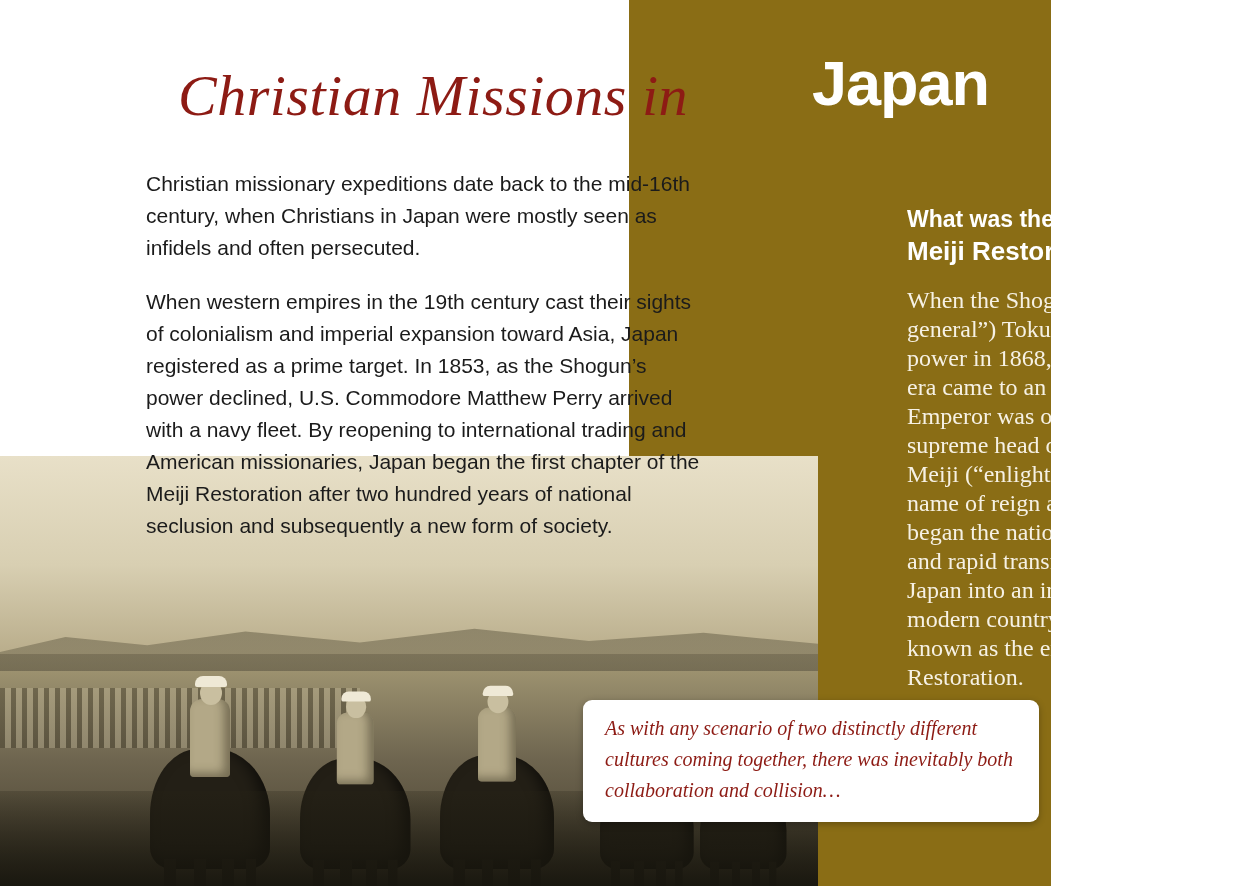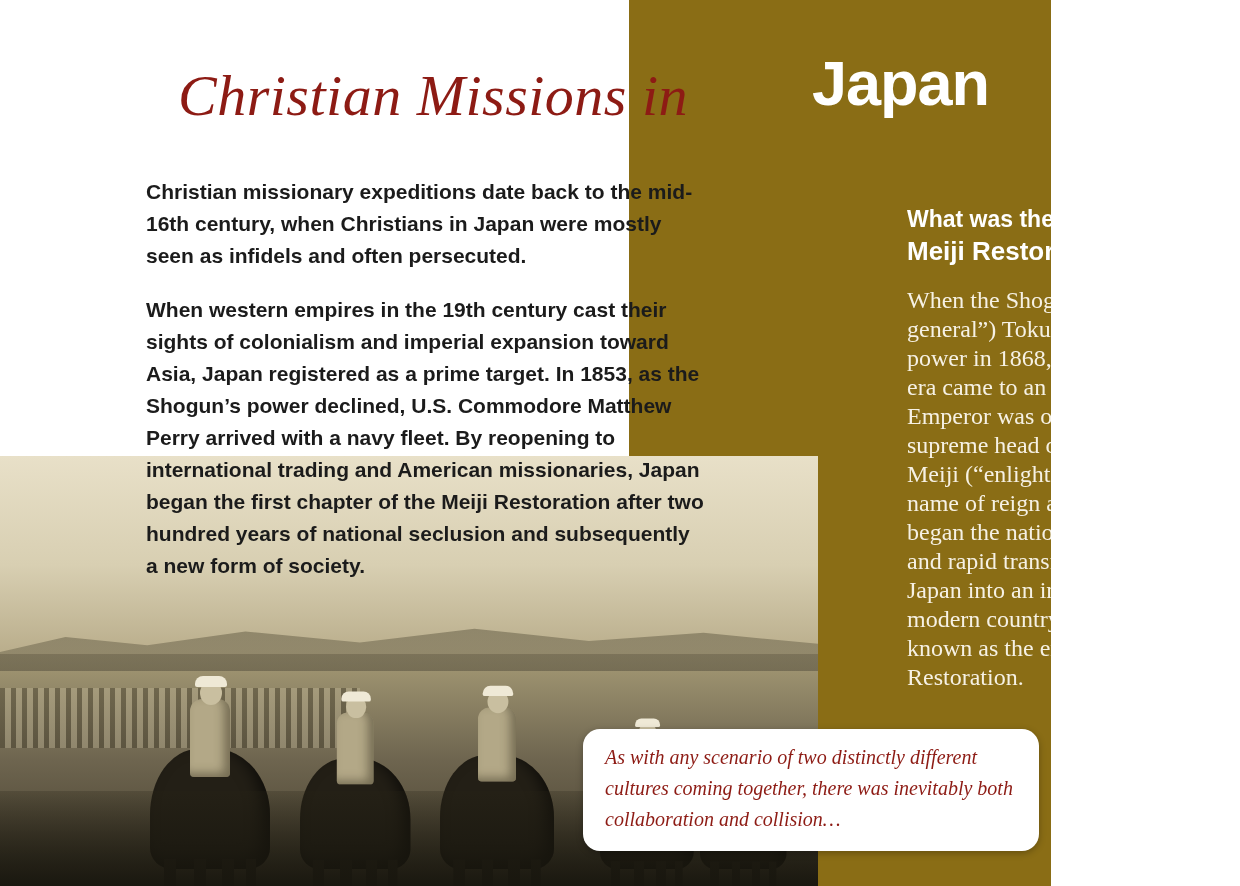--- a/index.html
+++ b/index.html
@@ -148,21 +148,21 @@
   .body-copy {
     position: absolute;
     left: 146px;
     top: 168px;
     width: 560px;
     font-family: "Liberation Sans", sans-serif;
     font-size: 21px;
     line-height: 32px;
     color: #1b1b1b;
   }
-  .body-copy p { margin: 8px 0 22px 0; font-weight: bold; }
+  .body-copy p { margin: 0 0 22px 0; }
 
   
   .sidebar {
     position: absolute;
     left: 872px;
     top: 205px;
     width: 312px;
     margin-left: 35px;
   }
   .sidebar-kicker {
@@ -188,23 +188,22 @@
   }
 
   
   .quote-card {
     position: absolute;
     left: 583px;
     top: 700px;
     width: 456px;
     height: 122px;
     background: #ffffff;
-    border-radius: 17px;
+    border-radius: 9px;
     box-shadow: 0 2px 7px rgba(0,0,0,.28);
-    margin-top: 29px;
   }
   .quote-text {
     position: absolute;
     left: 22px;
     top: 13px;
     right: 18px;
     font-family: "Liberation Serif", serif;
     font-style: italic;
     font-size: 20px;
     line-height: 31px;

